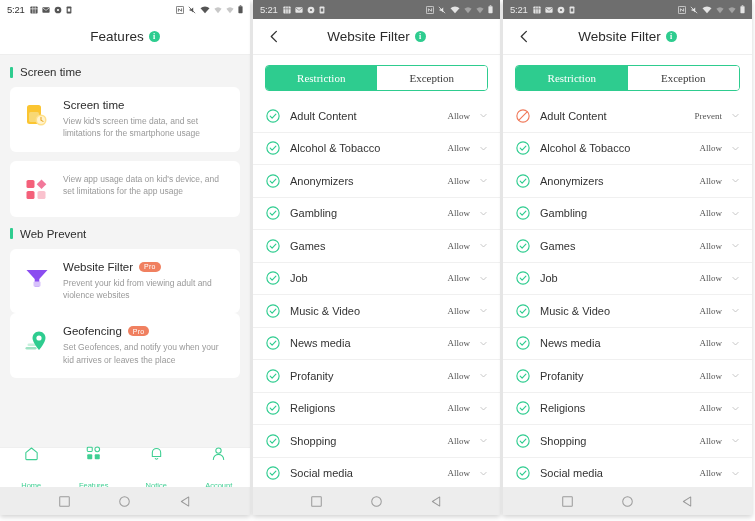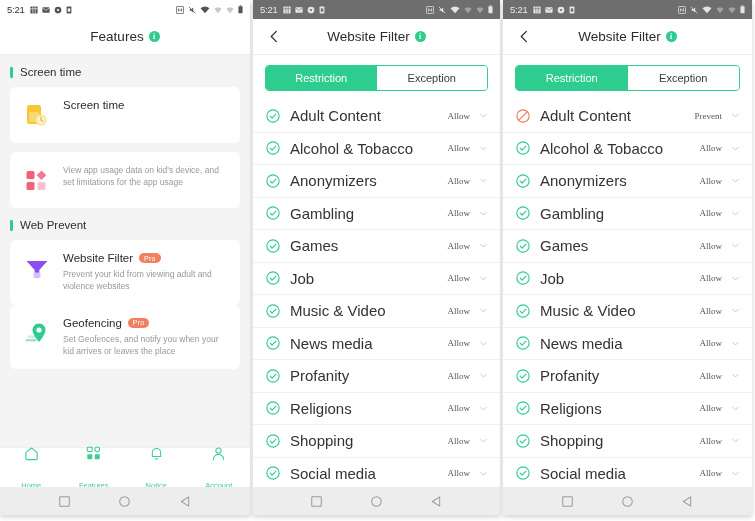--- a/index.html
+++ b/index.html
@@ -199,20 +199,21 @@
     display: flex;
     align-items: center;
     justify-content: center;
     cursor: pointer;
   }
 
   
   .tabs-wrap {
     padding: 10px 12px 9px 12px;
     background: #ffffff;
+    font-family: Liberation Serif, serif;
   }
   .tabs {
     display: flex;
     height: 26px;
     border: 1px solid #2ecc8f;
     border-radius: 4px;
     overflow: hidden;
   }
   .tab {
     flex: 1;
@@ -244,21 +245,21 @@
     cursor: pointer;
   }
   .frow .fico {
     width: 14px; height: 14px;
     flex: 0 0 14px;
     margin-right: 10px;
     display: flex; align-items: center; justify-content: center;
   }
   .frow .flabel {
     flex: 1;
-    font-size: 15px;
+    font-size: 11px;
     color: #333333;
   }
   .frow .fstate {
     font-size: 9px;
     color: #555555;
     margin-right: 9px;
     font-family: Liberation Serif, serif;
   }
   .frow .fchev {
     color: #bbbbbb;
@@ -359,20 +360,21 @@
             <rect x="5" y="9" width="10" height="10" rx="1.5" fill="#f7de8b" opacity="0.75"></rect>
             <circle cx="17" cy="17" r="5.5" fill="#ffe08a"></circle>
             <circle cx="17" cy="17" r="4" fill="#fff3cd"></circle>
             <path d="M17 14.3v2.9l2 1.2" stroke="#e8a72a" stroke-width="1.1" fill="none" stroke-linecap="round"></path>
           </svg>
         </span>
         <div class="card-txt">
           <div class="card-title-row">
             <span class="card-title">Screen time</span>
           </div>
+          <div class="card-desc">View kid's screen time data, and set limitations for the smartphone usage</div>
         </div>
       </div>
 
       <div class="card">
         <span class="card-ico">
           <svg width="26" height="26" viewBox="0 0 26 26">
             <rect x="2.5" y="3" width="8" height="8" rx="1.6" fill="#f4607a"></rect>
             <path d="M17.5 2.5l4.8 4.8-4.8 4.8-4.8-4.8z" fill="#f2789a"></path>
             <rect x="2.5" y="14" width="8" height="8" rx="1.6" fill="#f4607a"></rect>
             <rect x="13.5" y="14" width="8" height="8" rx="1.6" fill="#fac2ce"></rect>

